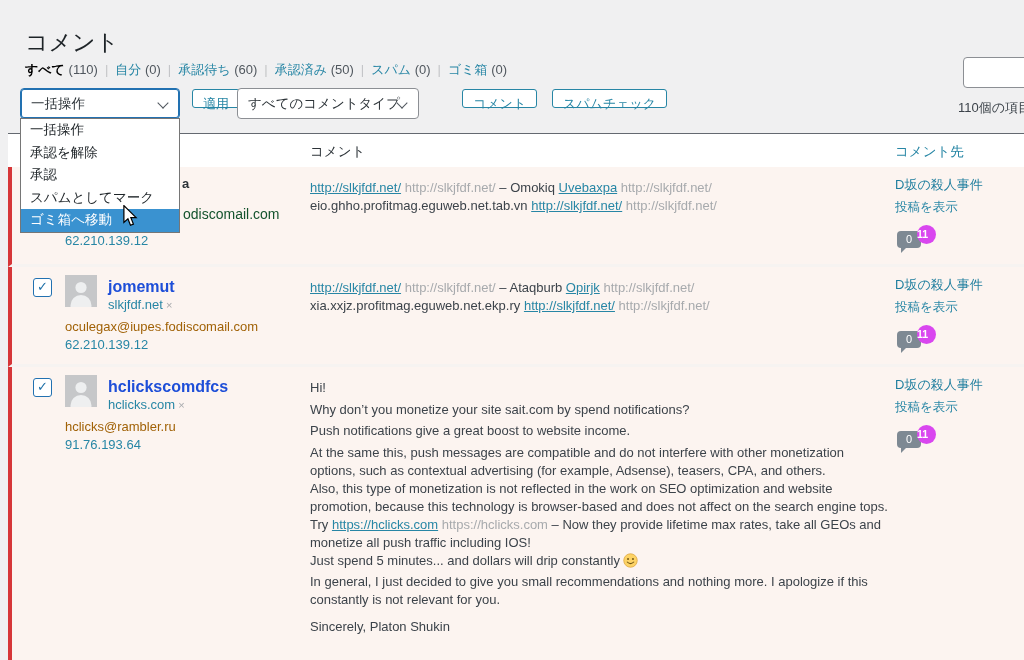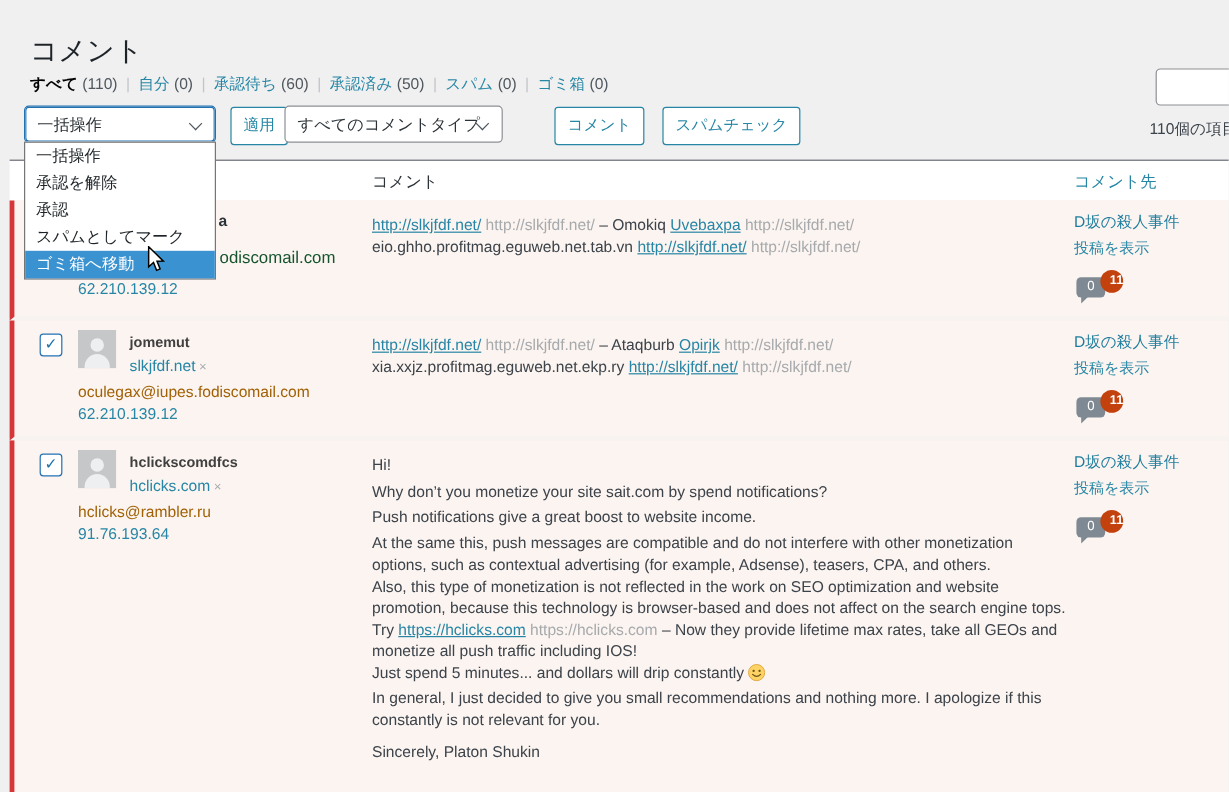--- a/index.html
+++ b/index.html
@@ -15,35 +15,35 @@
   .filter-item{display:inline}
   .filter-item:not(:last-child)::after{content:"|";color:#c3c4c7;margin:0 7px}
   .filter-item .flabel{color:#2786a5;text-decoration:none;cursor:pointer}
   .filter-item.current .flabel{color:#000;font-weight:700}
   .filter-item .fcount{color:#50575e}
   
   .select{position:absolute;height:31px;background:#fff;border:1px solid #8c8f94;border-radius:4px;
     box-sizing:border-box;font-size:13.5px;color:#2c3338;line-height:29px;padding:0 26px 0 10px;cursor:pointer;white-space:nowrap}
   .select.focused{border:1px solid #2271b1;box-shadow:0 0 0 1px #2271b1 inset}
   .chev{position:absolute;right:12px;top:10px;width:7px;height:7px;border-right:1.6px solid #50575e;border-bottom:1.6px solid #50575e;transform:rotate(45deg)}
-  .btn{position:absolute;height:32px;background:#fff;border:1px solid #2786a5;border-radius:3px;color:#2786a5;
+  .btn{position:absolute;height:19px;background:#fff;border:1px solid #2786a5;border-radius:3px;color:#2786a5;
     font-size:13px;line-height:28px;padding:0 10px;box-sizing:border-box;text-align:center;cursor:pointer;white-space:nowrap}
   .items-count{position:absolute;left:958px;top:99px;font-size:13px;color:#3c434a;white-space:nowrap}
   .search-input{position:absolute;left:963px;top:57px;width:120px;height:31px;background:#fff;border:1px solid #8c8f94;border-radius:4px;box-sizing:border-box}
   
   .table-header{position:absolute;left:8px;right:0;top:133px;height:34px;background:#fff;border-top:1px solid #646970;box-sizing:border-box}
   .th-comment{position:absolute;left:302px;top:9px;font-size:13.5px;color:#2c3338}
   .th-response{position:absolute;left:887px;top:9px;font-size:13.5px;color:#2786a5;cursor:pointer}
   #rows{position:absolute;left:8px;right:0;top:167px}
   .row{position:relative;background:#fcf4f0;border-left:4px solid #d63638;border-bottom:3px solid #f6f3f1;box-sizing:border-box}
   
   .cb{position:absolute;left:21px;top:11px;width:17px;height:17px;background:#fff;border:1px solid #2271b1;border-radius:3px;
     color:#1e6fa8;font-size:13px;font-weight:700;text-align:center;line-height:15px;cursor:pointer}
   .avatar{position:absolute;left:53px;top:8px;width:32px;height:32px;overflow:hidden}
-  .author-name{position:absolute;left:96px;top:11px;font-size:12px;font-weight:700;color:#404040}
+  .author-name{position:absolute;left:96px;top:11px;font-size:16px;font-weight:700;color:#1d4ed8}
   .author-site{position:absolute;left:96px;top:30px;font-size:13px;color:#2786a5;cursor:pointer}
   .author-site .x{color:#a7aaad;font-size:11px;margin-left:3px}
   .author-email{position:absolute;left:53px;top:52px;font-size:13px;color:#a16207;cursor:pointer}
   .author-ip{position:absolute;left:53px;top:70px;font-size:13px;color:#2786a5;cursor:pointer}
   .name-frag{position:absolute;left:170px;top:9px;font-size:13px;font-weight:700;color:#2c3338}
   .email-frag{position:absolute;left:171px;top:39px;font-size:14px;color:#14532d}
   .row1-ip{top:66px}
   
   .comment-cell{position:absolute;left:298px;top:12px;width:578px;font-size:13px;line-height:18px;color:#3c434a}
   .seg-link{color:#2786a5;text-decoration:underline;cursor:pointer}
@@ -53,22 +53,22 @@
   .smiley{display:inline-block;vertical-align:-3px;margin-left:3px}
   
   .response-cell{position:absolute;left:883px;top:9px;width:132px;font-size:13px}
   .post-link{color:#1f7e9e;font-weight:400;cursor:pointer}
   .view-link{display:block;margin-top:5px;color:#2786a5;font-size:12.5px;cursor:pointer}
   .bubbles{position:relative;margin-top:10px;height:26px}
   .bubble{position:absolute;left:2px;top:5px;width:24px;height:17px;background:#7e8993;border-radius:4px;
     color:#fff;font-size:11px;text-align:center;line-height:17px;cursor:pointer}
   .bubble::after{content:"";position:absolute;left:4px;bottom:-5px;width:0;height:0;
     border-left:6px solid #7e8993;border-bottom:6px solid transparent}
-  .badge{position:absolute;left:22px;top:-1px;width:19px;height:19px;background:#c2410c;border-radius:50%;
-    color:#fff;font-size:10.5px;font-weight:700;text-align:right;line-height:19px;cursor:pointer}
+  .badge{position:absolute;left:22px;top:-1px;width:19px;height:19px;background:#d946ef;border-radius:50%;
+    color:#fff;font-size:10.5px;font-weight:700;text-align:left;line-height:19px;cursor:pointer}
   
   #bulk-menu{position:absolute;left:20px;top:118px;width:160px;background:#fff;border:1px solid #767676;
     box-sizing:border-box;z-index:50;font-size:13.5px;color:#1d2327}
   .menu-item{height:22.5px;line-height:22.5px;padding:0 9px;white-space:nowrap;overflow:hidden;cursor:pointer}
   .menu-item.hl{background:#3a92d0;color:#fff}
   #cursor{position:absolute;left:122px;top:205px;z-index:60;pointer-events:none}
 </style>
 </head>
 <body>
 

